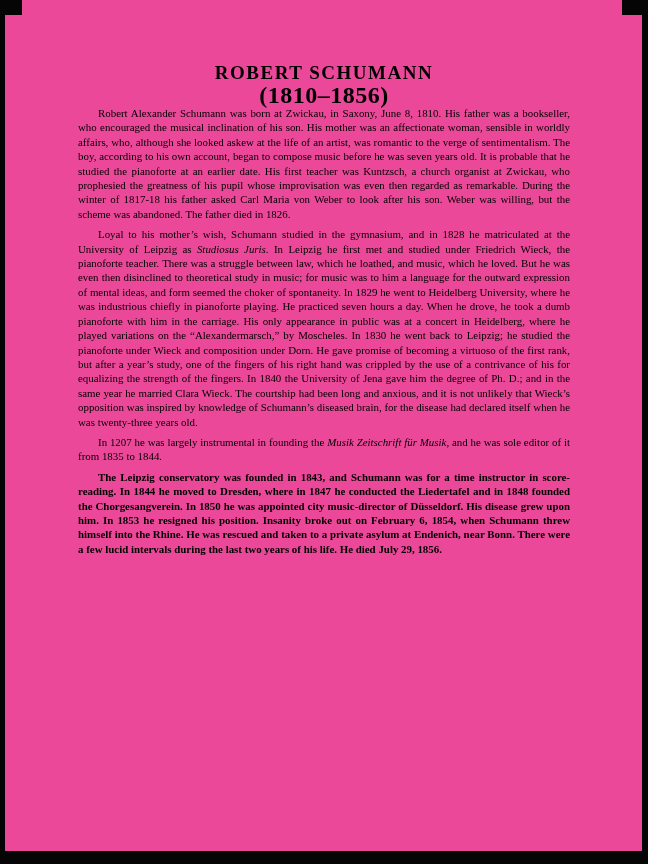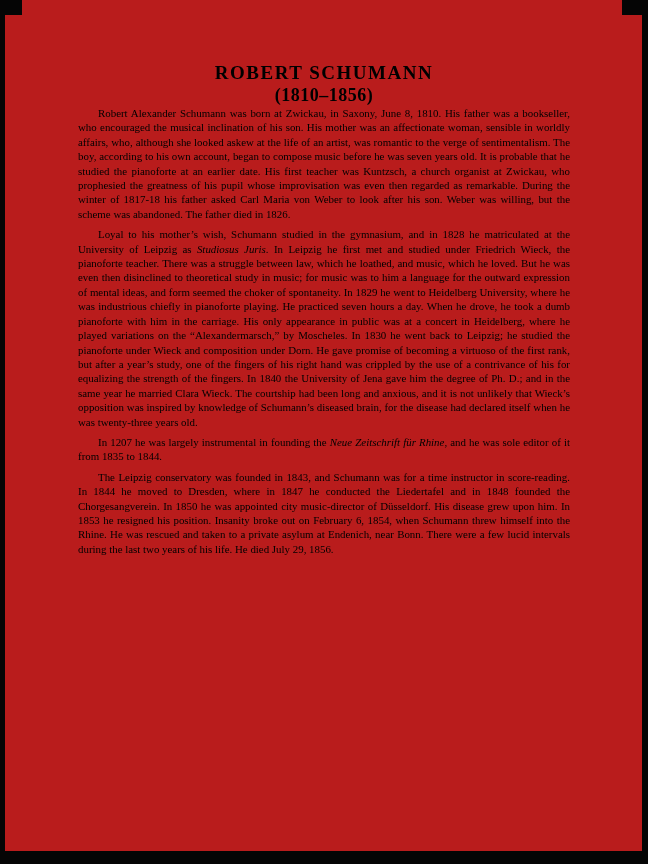--- a/index.html
+++ b/index.html
@@ -4,21 +4,21 @@
 <style>
   html, body {
     margin: 0;
     padding: 0;
     background: #ffffff;
   }
   .page {
     position: relative;
     width: 648px;
     height: 864px;
-    background: #b91c1c;
+    background: #ec4899;
     overflow: hidden;
     font-family: "Liberation Serif", serif;
     color: #000000;
   }
   
   .edge, .corner {
     position: absolute;
     background: #050505;
   }
   .edge-left   { left: 0; top: 0; width: 5px; height: 864px; }
@@ -36,52 +36,52 @@
   .title {
     margin: 0;
     font-size: 19px;
     font-weight: bold;
     text-align: center;
     letter-spacing: 1.5px;
     line-height: 22px;
   }
   .subtitle {
     margin: 0;
-    font-size: 18px;
+    font-size: 24px;
     font-weight: bold;
     text-align: center;
     letter-spacing: 0.5px;
     line-height: 22px;
   }
   .body-text {
     font-size: 10.9px;
     line-height: 14.4px;
     text-align: justify;
   }
   .body-text p {
     margin: 0 0 6px 0;
     text-indent: 20px;
   }
-  .body-text p:last-child { margin-bottom: 0; }
+  .body-text p:last-child { margin-bottom: 0; font-weight: bold; }
   .seg-italic { font-style: italic; }
 </style>
 </head>
 <body>
 
 <div class="page">
 
   <div class="edge edge-left"></div>
   <div class="edge edge-right"></div>
   <div class="edge edge-bottom"></div>
   <div class="corner corner-tl"></div>
   <div class="corner corner-tr"></div>
 
   <div class="content">
     <h1 class="title">ROBERT SCHUMANN</h1>
     <h2 class="subtitle">(1810–1856)</h2>
     <div class="body-text">
         <p><span>Robert Alexander Schumann was born at Zwickau, in Saxony, June 8, 1810. His father was a bookseller, who encouraged the musical inclination of his son. His mother was an affectionate woman, sensible in worldly affairs, who, although she looked askew at the life of an artist, was romantic to the verge of sentimentalism. The boy, according to his own account, began to compose music before he was seven years old. It is probable that he studied the pianoforte at an earlier date. His first teacher was Kuntzsch, a church organist at Zwickau, who prophesied the greatness of his pupil whose improvisation was even then regarded as remarkable. During the winter of 1817-18 his father asked Carl Maria von Weber to look after his son. Weber was willing, but the scheme was abandoned. The father died in 1826.</span></p>
         <p><span>Loyal to his mother’s wish, Schumann studied in the gymnasium, and in 1828 he matriculated at the University of Leipzig as </span><span class="seg-italic">Studiosus Juris</span><span>. In Leipzig he first met and studied under Friedrich Wieck, the pianoforte teacher. There was a struggle between law, which he loathed, and music, which he loved. But he was even then disinclined to theoretical study in music; for music was to him a language for the outward expression of mental ideas, and form seemed the choker of spontaneity. In 1829 he went to Heidelberg University, where he was industrious chiefly in pianoforte playing. He practiced seven hours a day. When he drove, he took a dumb pianoforte with him in the carriage. His only appearance in public was at a concert in Heidelberg, where he played variations on the “Alexandermarsch,” by Moscheles. In 1830 he went back to Leipzig; he studied the pianoforte under Wieck and composition under Dorn. He gave promise of becoming a virtuoso of the first rank, but after a year’s study, one of the fingers of his right hand was crippled by the use of a contrivance of his for equalizing the strength of the fingers. In 1840 the University of Jena gave him the degree of Ph. D.; and in the same year he married Clara Wieck. The courtship had been long and anxious, and it is not unlikely that Wieck’s opposition was inspired by knowledge of Schumann’s diseased brain, for the disease had declared itself when he was twenty-three years old.</span></p>
-        <p><span>In 1207 he was largely instrumental in founding the </span><span class="seg-italic">Neue Zeitschrift für Rhine</span><span>, and he was sole editor of it from 1835 to 1844.</span></p>
+        <p><span>In 1207 he was largely instrumental in founding the </span><span class="seg-italic">Musik Zeitschrift für Musik</span><span>, and he was sole editor of it from 1835 to 1844.</span></p>
         <p><span>The Leipzig conservatory was founded in 1843, and Schumann was for a time instructor in score-reading. In 1844 he moved to Dresden, where in 1847 he conducted the Liedertafel and in 1848 founded the Chorgesangverein. In 1850 he was appointed city music-director of Düsseldorf. His disease grew upon him. In 1853 he resigned his position. Insanity broke out on February 6, 1854, when Schumann threw himself into the Rhine. He was rescued and taken to a private asylum at Endenich, near Bonn. There were a few lucid intervals during the last two years of his life. He died July 29, 1856.</span></p>
       </div>
   </div>
 </div>
 
 </body></html>

